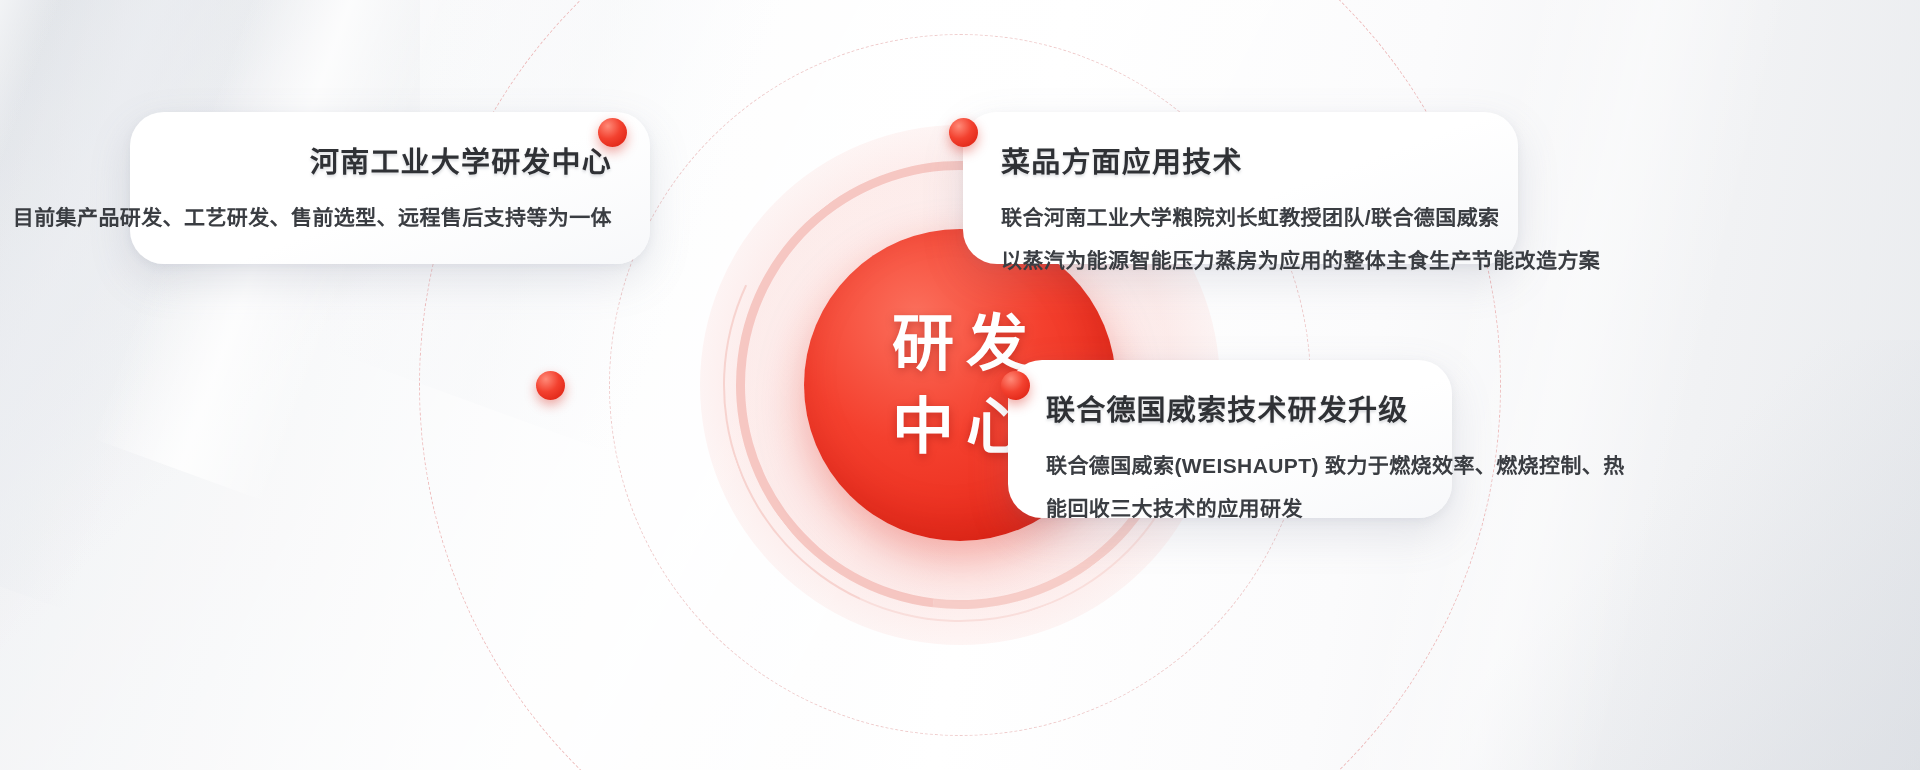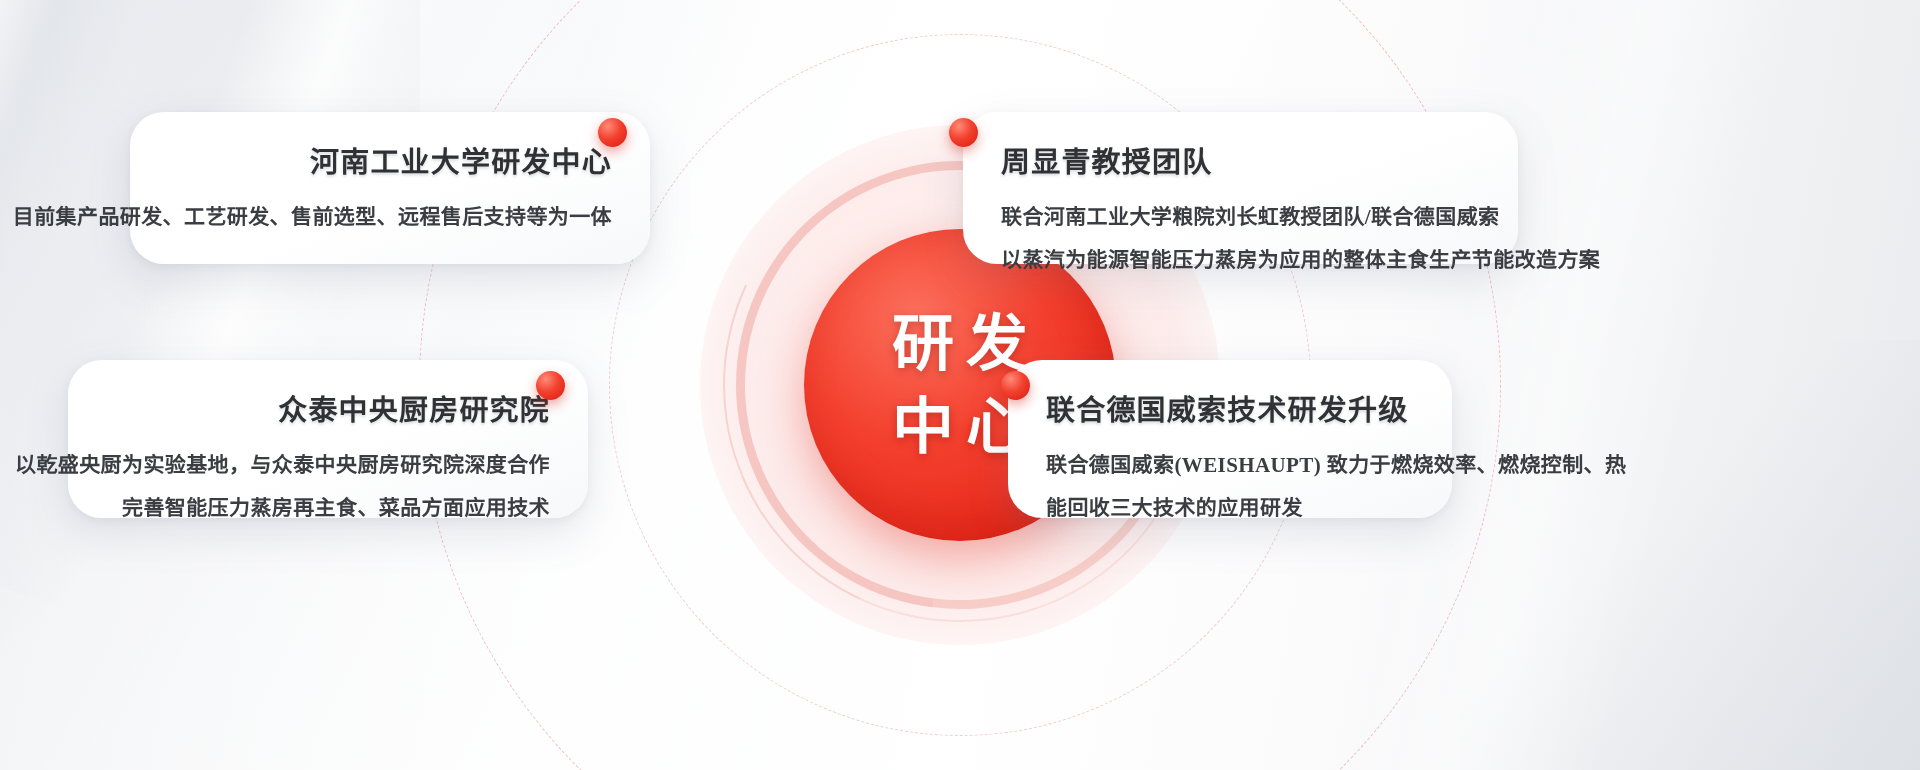--- a/index.html
+++ b/index.html
@@ -116,21 +116,20 @@
   
   .card {
     position: absolute;
     background: linear-gradient(160deg, #ffffff 0%, #ffffff 55%, #f7f8fa 100%);
     border-radius: 34px;
     box-shadow: 0 16px 42px rgba(110,120,140,0.17), 0 3px 10px rgba(110,120,140,0.09);
     box-sizing: border-box;
     padding: 26px 38px 30px 38px;
     display: flex;
     flex-direction: column;
-    font-family: Liberation Serif, serif;
   }
   .card .title {
     font-size: 29px;
     font-weight: 700;
     color: #2f3135;
     letter-spacing: 1.2px;
     text-shadow: 0 2px 3px rgba(120,125,135,0.28);
     margin-bottom: 16px;
     white-space: nowrap;
   }
@@ -190,31 +189,26 @@
     <div class="hub-line">中心</div>
   </div>
 
   <div class="card align-right" id="card-tl">
     <div class="title">河南工业大学研发中心</div>
     <div class="line">目前集产品研发、工艺研发、售前选型、远程售后支持等为一体</div>
   </div>
   <div class="dot" id="dot-tl"></div>
 
   <div class="card align-left" id="card-tr">
-    <div class="title">周显青教授团队</div>
+    <div class="title">菜品方面应用技术</div>
     <div class="line">联合河南工业大学粮院刘长虹教授团队/联合德国威索</div>
     <div class="line">以蒸汽为能源智能压力蒸房为应用的整体主食生产节能改造方案</div>
   </div>
   <div class="dot" id="dot-tr"></div>
 
-  <div class="card align-right" id="card-bl">
-    <div class="title">众泰中央厨房研究院</div>
-    <div class="line">以乾盛央厨为实验基地，与众泰中央厨房研究院深度合作</div>
-    <div class="line">完善智能压力蒸房再主食、菜品方面应用技术</div>
-  </div>
   <div class="dot" id="dot-bl"></div>
 
   <div class="card align-left" id="card-br">
     <div class="title">联合德国威索技术研发升级</div>
     <div class="line">联合德国威索(WEISHAUPT) 致力于燃烧效率、燃烧控制、热</div>
     <div class="line">能回收三大技术的应用研发</div>
   </div>
   <div class="dot" id="dot-br"></div>
 
 </div>

